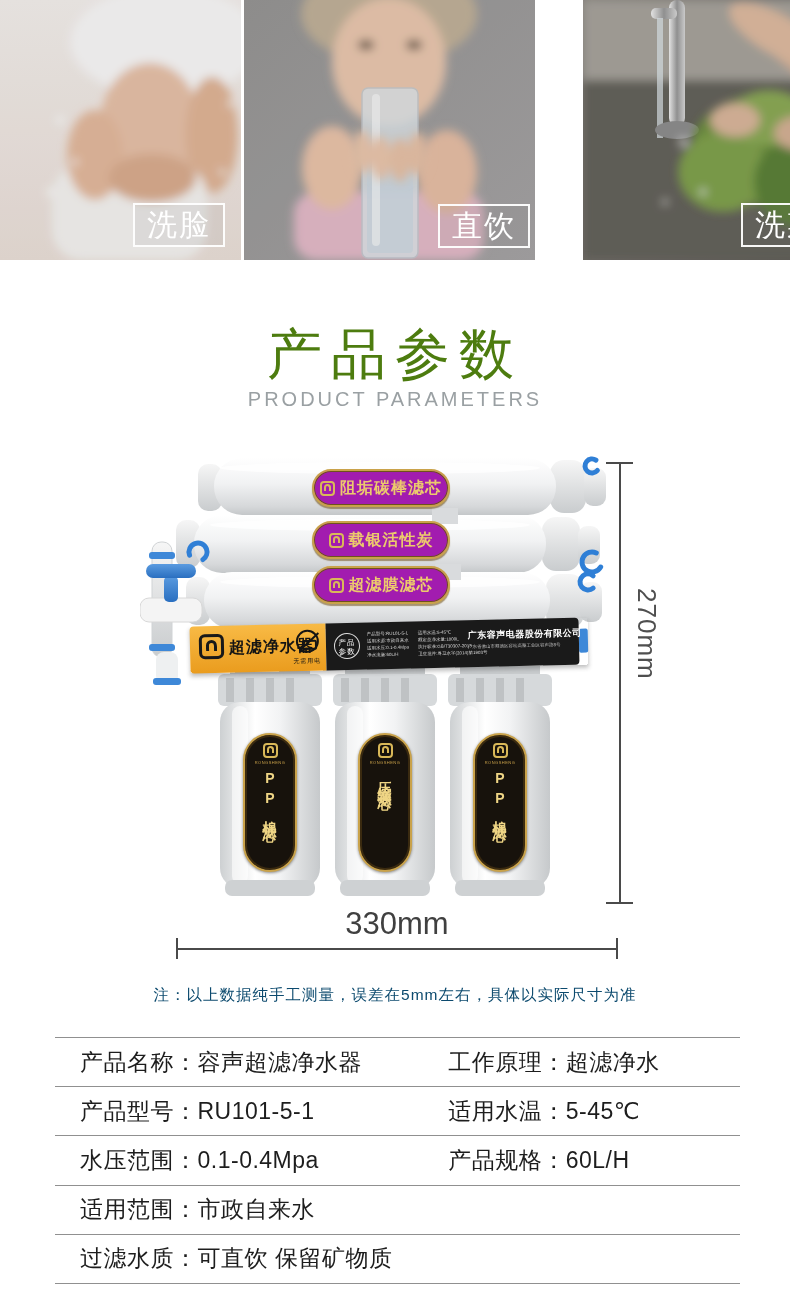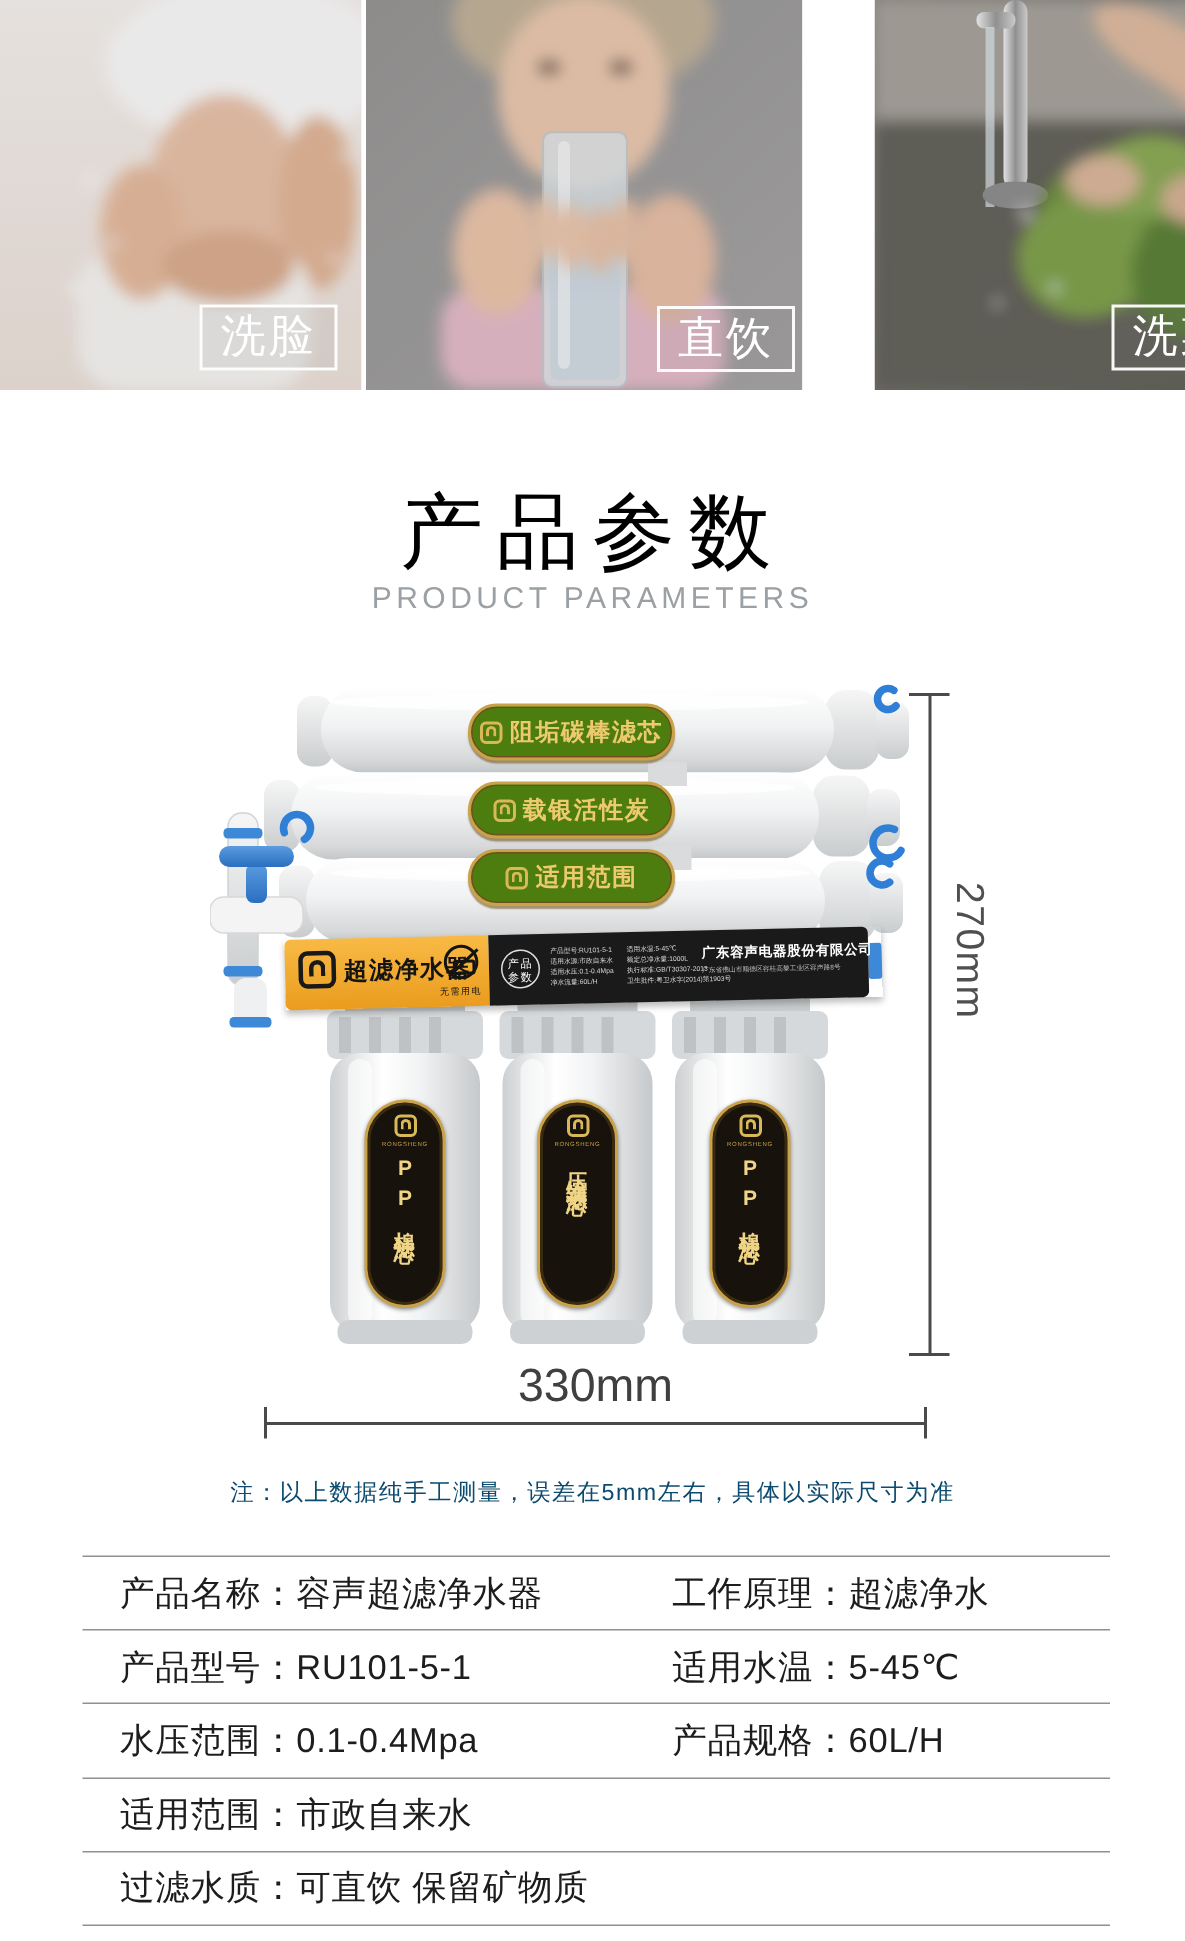--- a/index.html
+++ b/index.html
@@ -10,29 +10,29 @@
   .photo-strip { position:absolute; left:0; top:0; width:790px; height:260px; }
   .scene { position:absolute; top:0; height:260px; overflow:hidden; }
   .scene svg { display:block; }
   .scene-shade { position:absolute; inset:0; background:rgba(20,20,20,0.07); }
   .scene-label { position:absolute; border:2px solid rgba(255,255,255,0.95); color:#fff;
     font-size:30px; line-height:38px; padding:1px 12px; letter-spacing:2px;
     background:rgba(130,130,130,0.10); white-space:nowrap; }
 
   
   .sec-title { position:absolute; left:0; top:318px; width:790px; text-align:center;
-    font-size:55px; letter-spacing:9px; color:#000000; font-weight:500; }
+    font-size:55px; letter-spacing:9px; color:#4d7c0f; font-weight:500; }
   .sec-sub { position:absolute; left:0; top:388px; width:790px; text-align:center;
     font-size:20px; letter-spacing:3px; color:#9aa0a3; }
 
   
   .product-figure { position:absolute; left:140px; top:452px; width:480px; height:465px; }
   .product-figure > svg { position:absolute; left:0; top:0; }
 
-  .oval-label { position:absolute; left:172px; width:138px; height:38px; background:#4d7c0f;
+  .oval-label { position:absolute; left:172px; width:138px; height:38px; background:#a21caf;
     border:2px solid #c9a24a; border-radius:20px;
     box-shadow:0 2px 1px rgba(110,74,12,0.55), inset 0 0 0 1px #6e511c;
     display:flex; align-items:center; justify-content:center; gap:5px; }
   .oval-text { font-size:16px; font-weight:bold; color:#ecca6d; letter-spacing:1px; white-space:nowrap; }
 
   .mini-logo { flex:none; width:15px; height:15px; border:2px solid #d9b858; border-radius:4px; }
   .mini-logo .arch { display:block; width:7px; height:7px; border:2px solid #d9b858; border-bottom:none;
     border-radius:7px 7px 0 0; margin:1px auto 0; }
 
   
@@ -323,21 +323,21 @@
     <div class="oval-label" style="top:69px;">
       <span class="mini-logo">
           <span class="arch"></span>
         </span>
       <span class="oval-text">载银活性炭</span>
     </div>
     <div class="oval-label" style="top:114px;">
       <span class="mini-logo">
           <span class="arch"></span>
         </span>
-      <span class="oval-text">适用范围</span>
+      <span class="oval-text">超滤膜滤芯</span>
     </div>
 
     <div class="info-bar">
       <div class="bar-orange">
         <span class="bar-logo">
             <span class="arch"></span>
           </span>
         <span class="bar-title">超滤净水器</span>
         <span class="nopower-circle"></span>
         <span class="nopower-text">无需用电</span>

